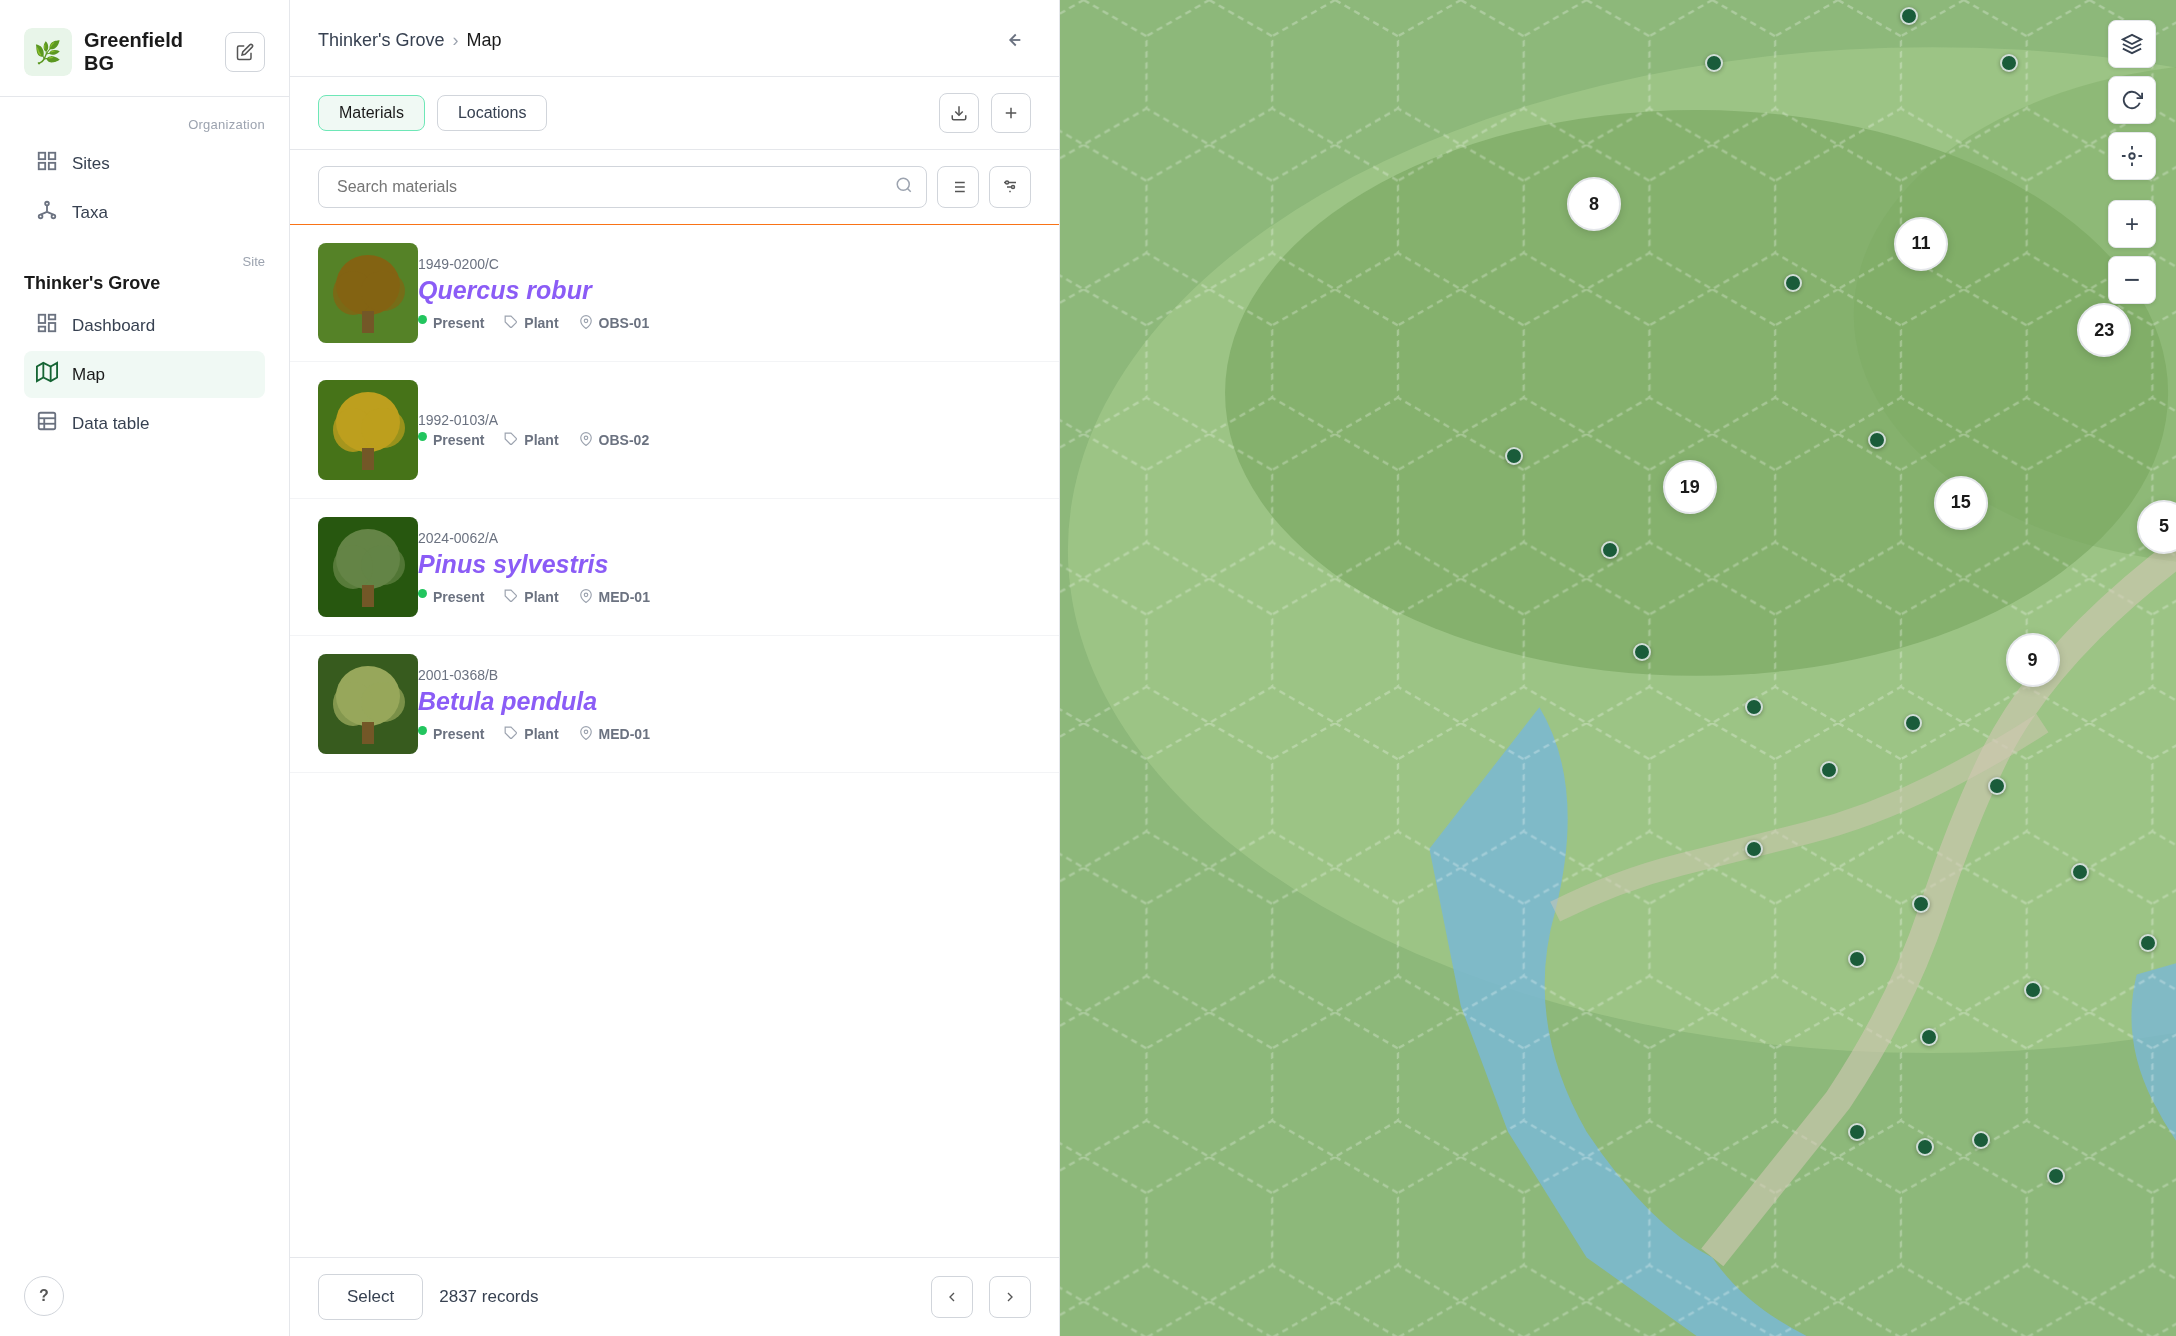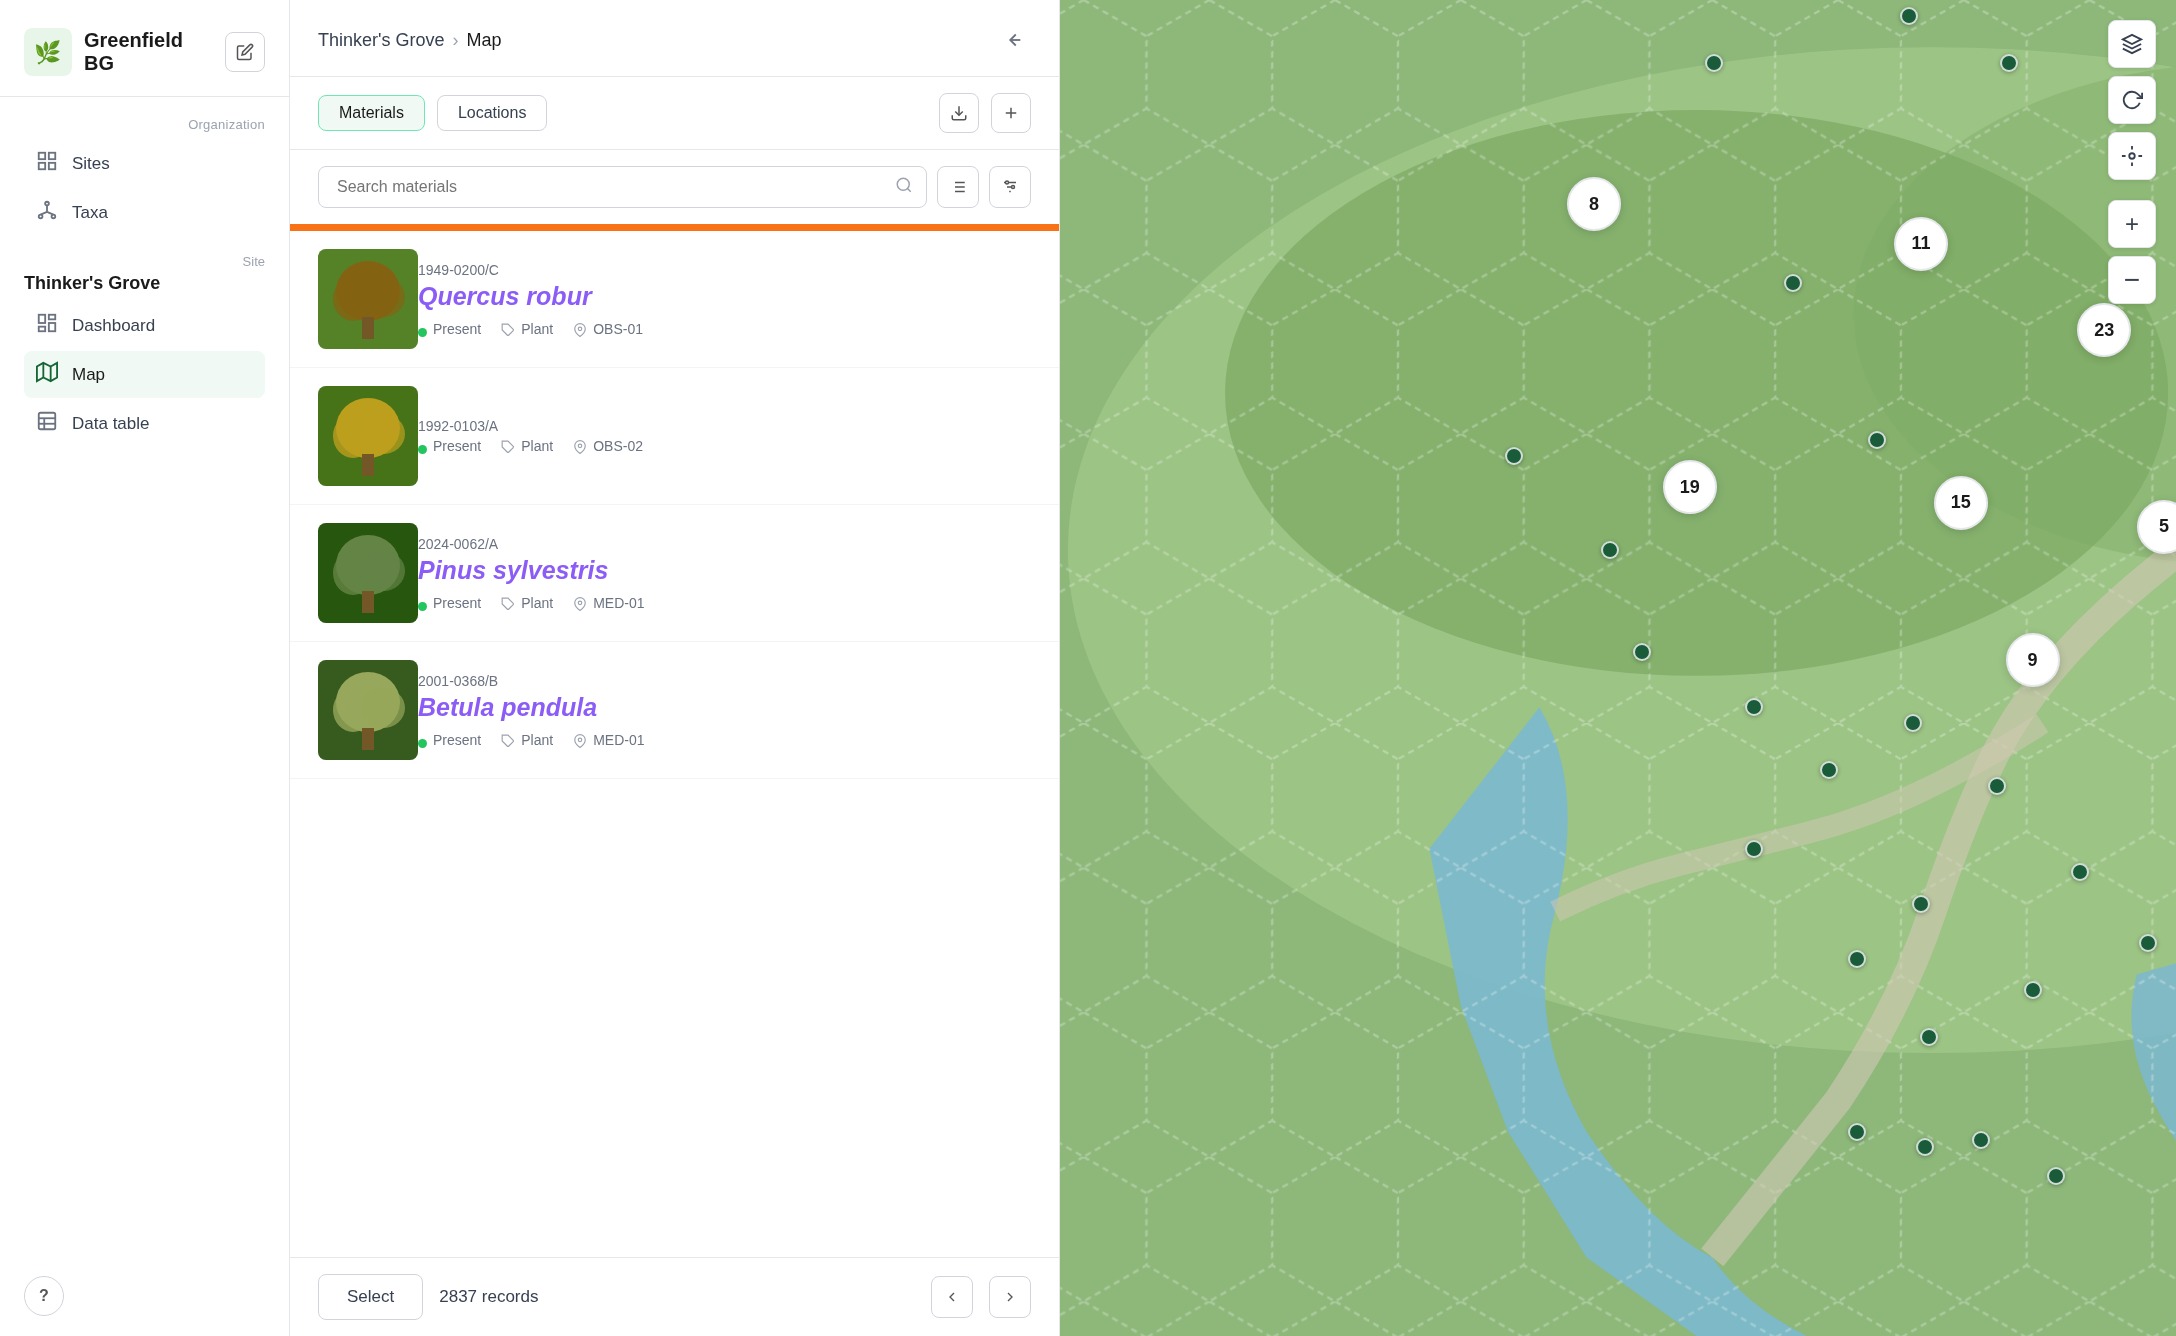--- a/index.html
+++ b/index.html
@@ -170,21 +170,21 @@
       background: #fff;
       color: #555;
       font-size: 17px;
     }
 
     .panel-search {
       display: flex;
       align-items: center;
       gap: 10px;
       padding: 16px 28px;
-      border-bottom: 7px solid #f97316;
+      border-bottom: 1px solid #f97316;
     }
     .search-input-wrap {
       flex: 1;
       position: relative;
       display: flex;
       align-items: center;
     }
     .search-input {
       width: 100%;
       padding: 11px 44px 11px 18px;
@@ -246,22 +246,23 @@
     }
     .list-item-meta {
       display: flex;
       align-items: center;
       gap: 20px;
       font-size: 14px;
       color: #6b7280;
     }
     .meta-tag {
       display: flex;
-      align-items: flex-end;
+      align-items: flex-start;
       gap: 6px;
+      font-weight: bold;
     }
     .status-dot {
       width: 9px; height: 9px;
       border-radius: 50%;
       background: #22c55e;
     }
 
     .panel-footer {
       display: flex;
       align-items: center;

